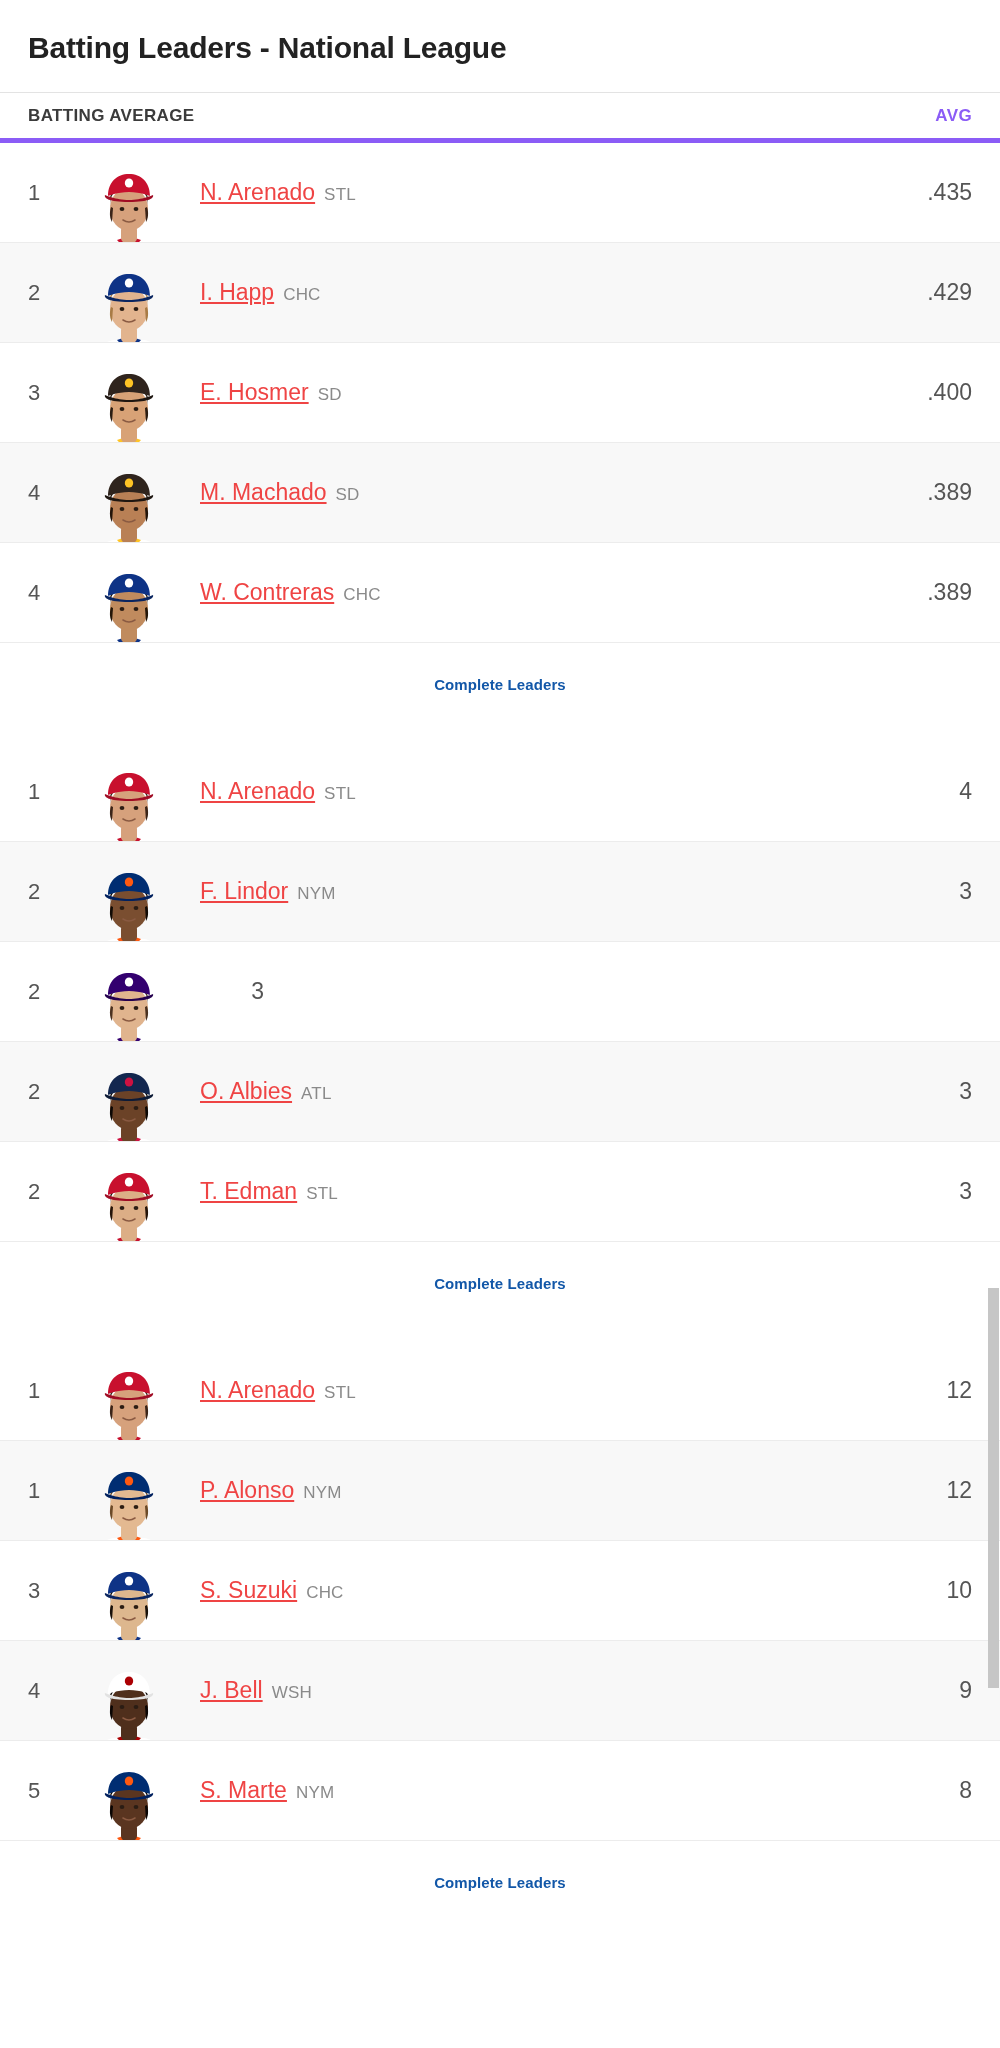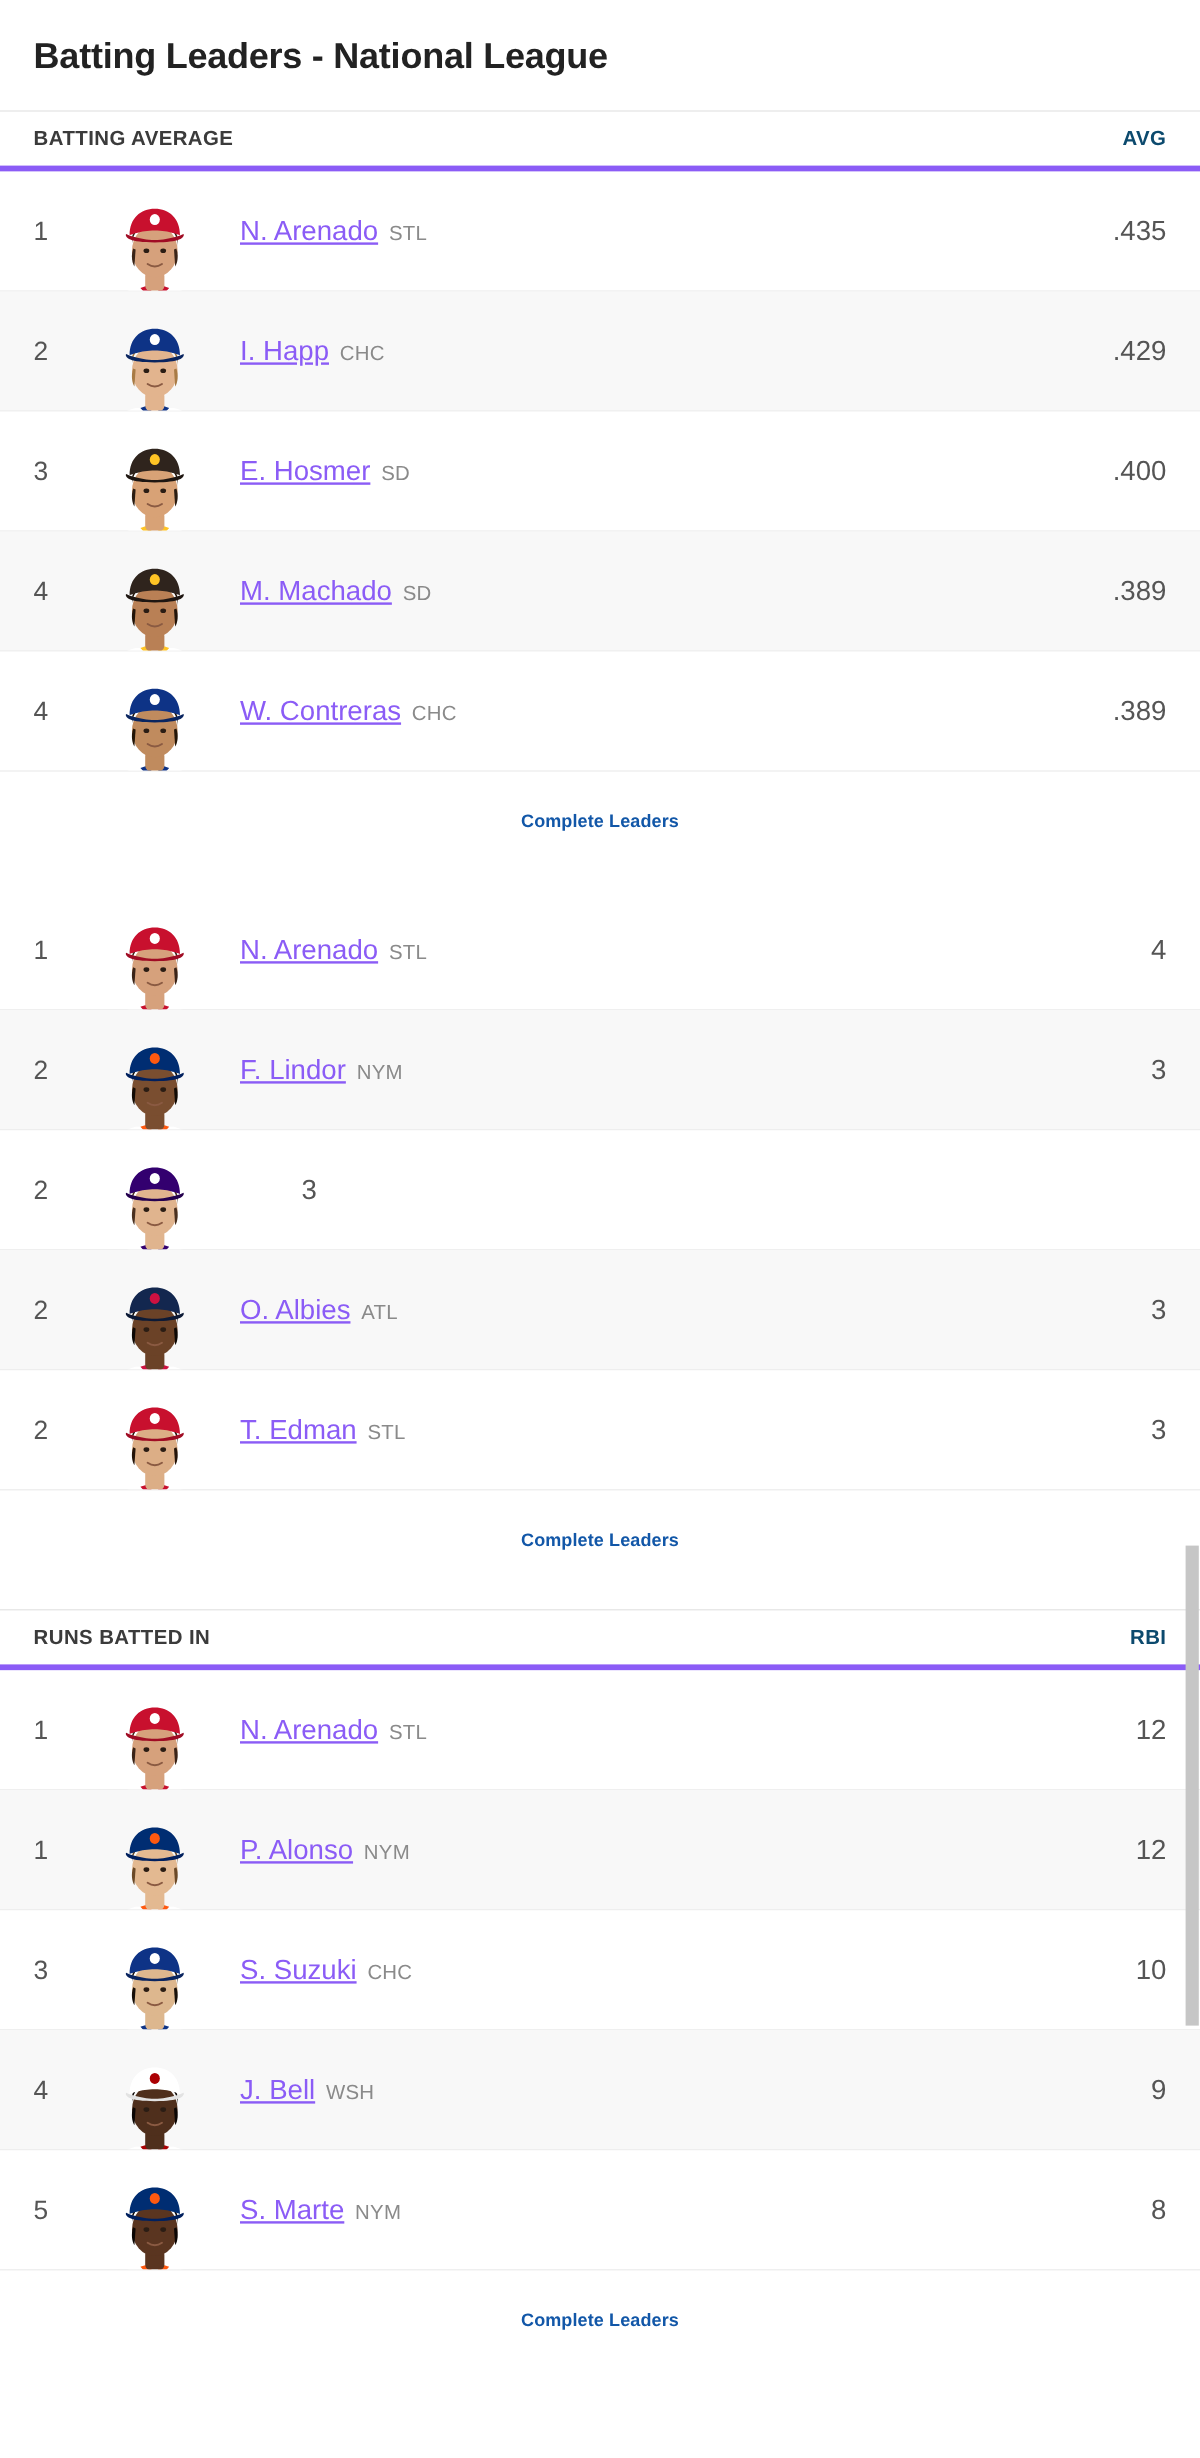--- a/index.html
+++ b/index.html
@@ -38,21 +38,21 @@
   }
   .section-header-title {
     font-size: 17px;
     font-weight: bold;
     color: #3b3b3b;
     letter-spacing: 0.35px;
   }
   .section-header-stat {
     font-size: 17px;
     font-weight: bold;
-    color: #0c4a6e;
+    color: #8b5cf6;
     letter-spacing: 0.35px;
   }
 
   
   .rows { width: 100%; }
 
   .row {
     display: flex;
     align-items: center;
     height: 100px;
@@ -92,21 +92,21 @@
 
   .row-name-wrap {
     flex: 1 1 auto;
     display: flex;
     align-items: baseline;
     gap: 9px;
     min-width: 0;
   }
   .row-name {
     font-size: 23px;
-    color: #8b5cf6;
+    color: #ef4444;
     white-space: nowrap;
   }
   .row-team {
     font-size: 17px;
     color: #8a8a8a;
     letter-spacing: 0.2px;
     white-space: nowrap;
   }
   .row-value {
     flex: 0 0 auto;
@@ -552,24 +552,20 @@
         </span>
         <span class="row-value">3</span>
       </div>
         </div>
     <div class="complete-leaders">
       <a class="complete-leaders-link" href="#">Complete Leaders</a>
     </div>
       </div>
       <div class="section-gap"></div>
       <div class="section">
-    <div class="section-header">
-      <span class="section-header-title">RUNS BATTED IN</span>
-      <span class="section-header-stat">RBI</span>
-    </div>
         <div class="rows">
       <div class="row">
         <span class="row-rank">1</span>
         <span class="row-avatar">
   <svg class="avatar-art" viewBox="0 0 86 120" xmlns="http://www.w3.org/2000/svg">
 
     <path d="M6 120 L6 104 C6 96 16 90 27 87 L59 87 C70 90 80 96 80 104 L80 120 Z" fill="#ffffff"></path>
 
     <path d="M31 87 L43 100 L55 87 L49 85 L43 93 L37 85 Z" fill="#c8102e"></path>
 

